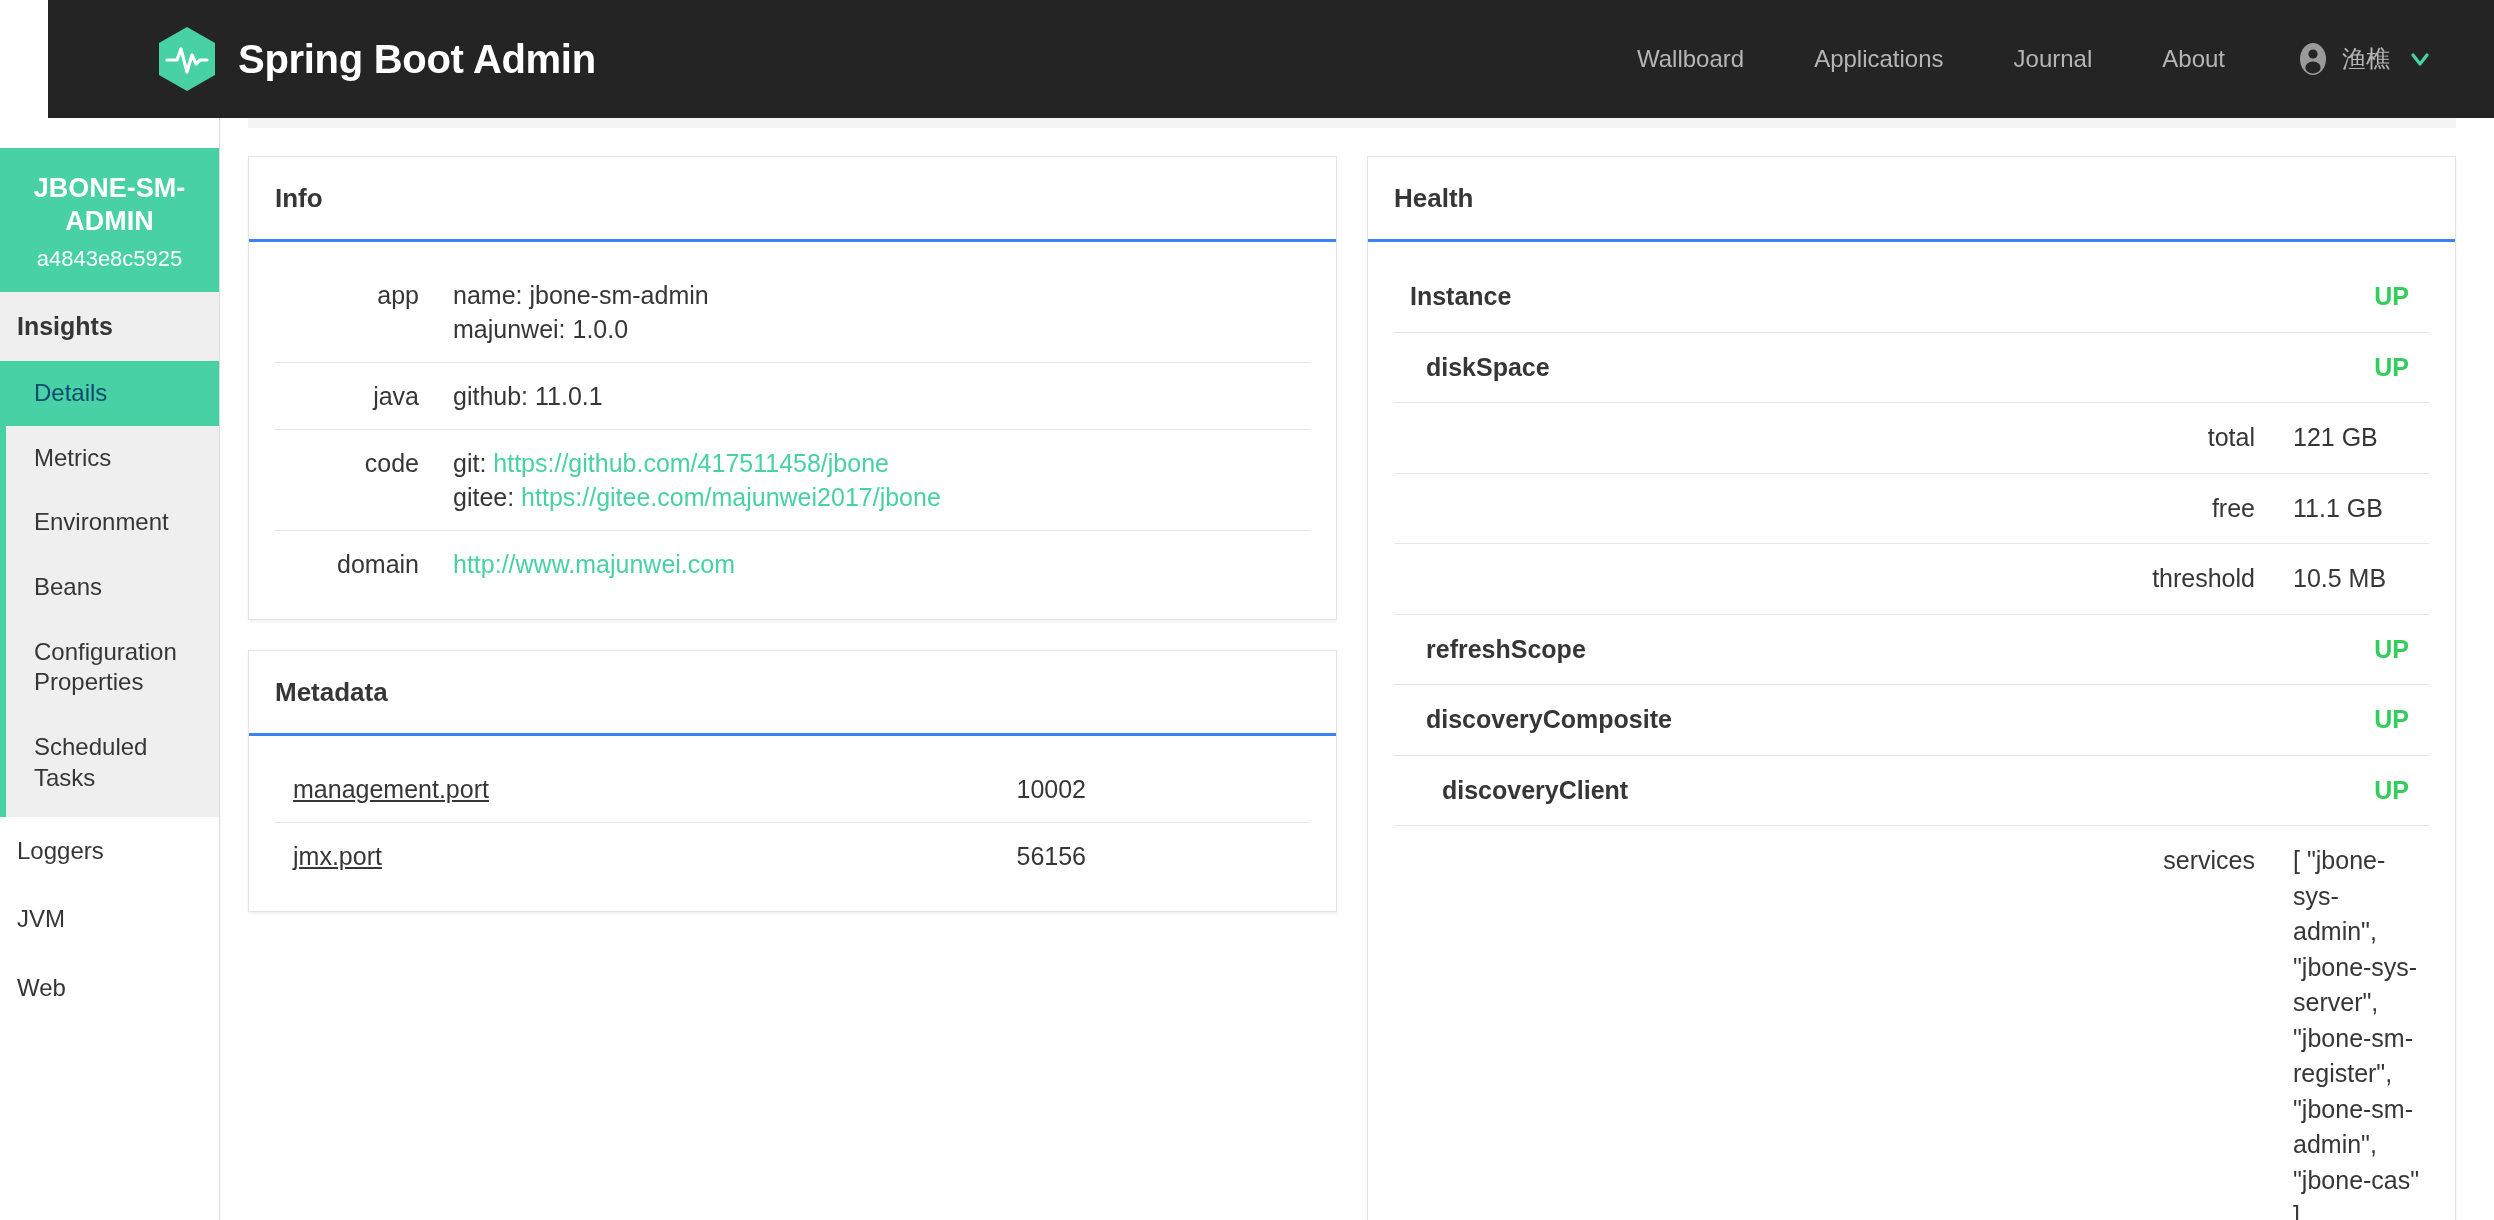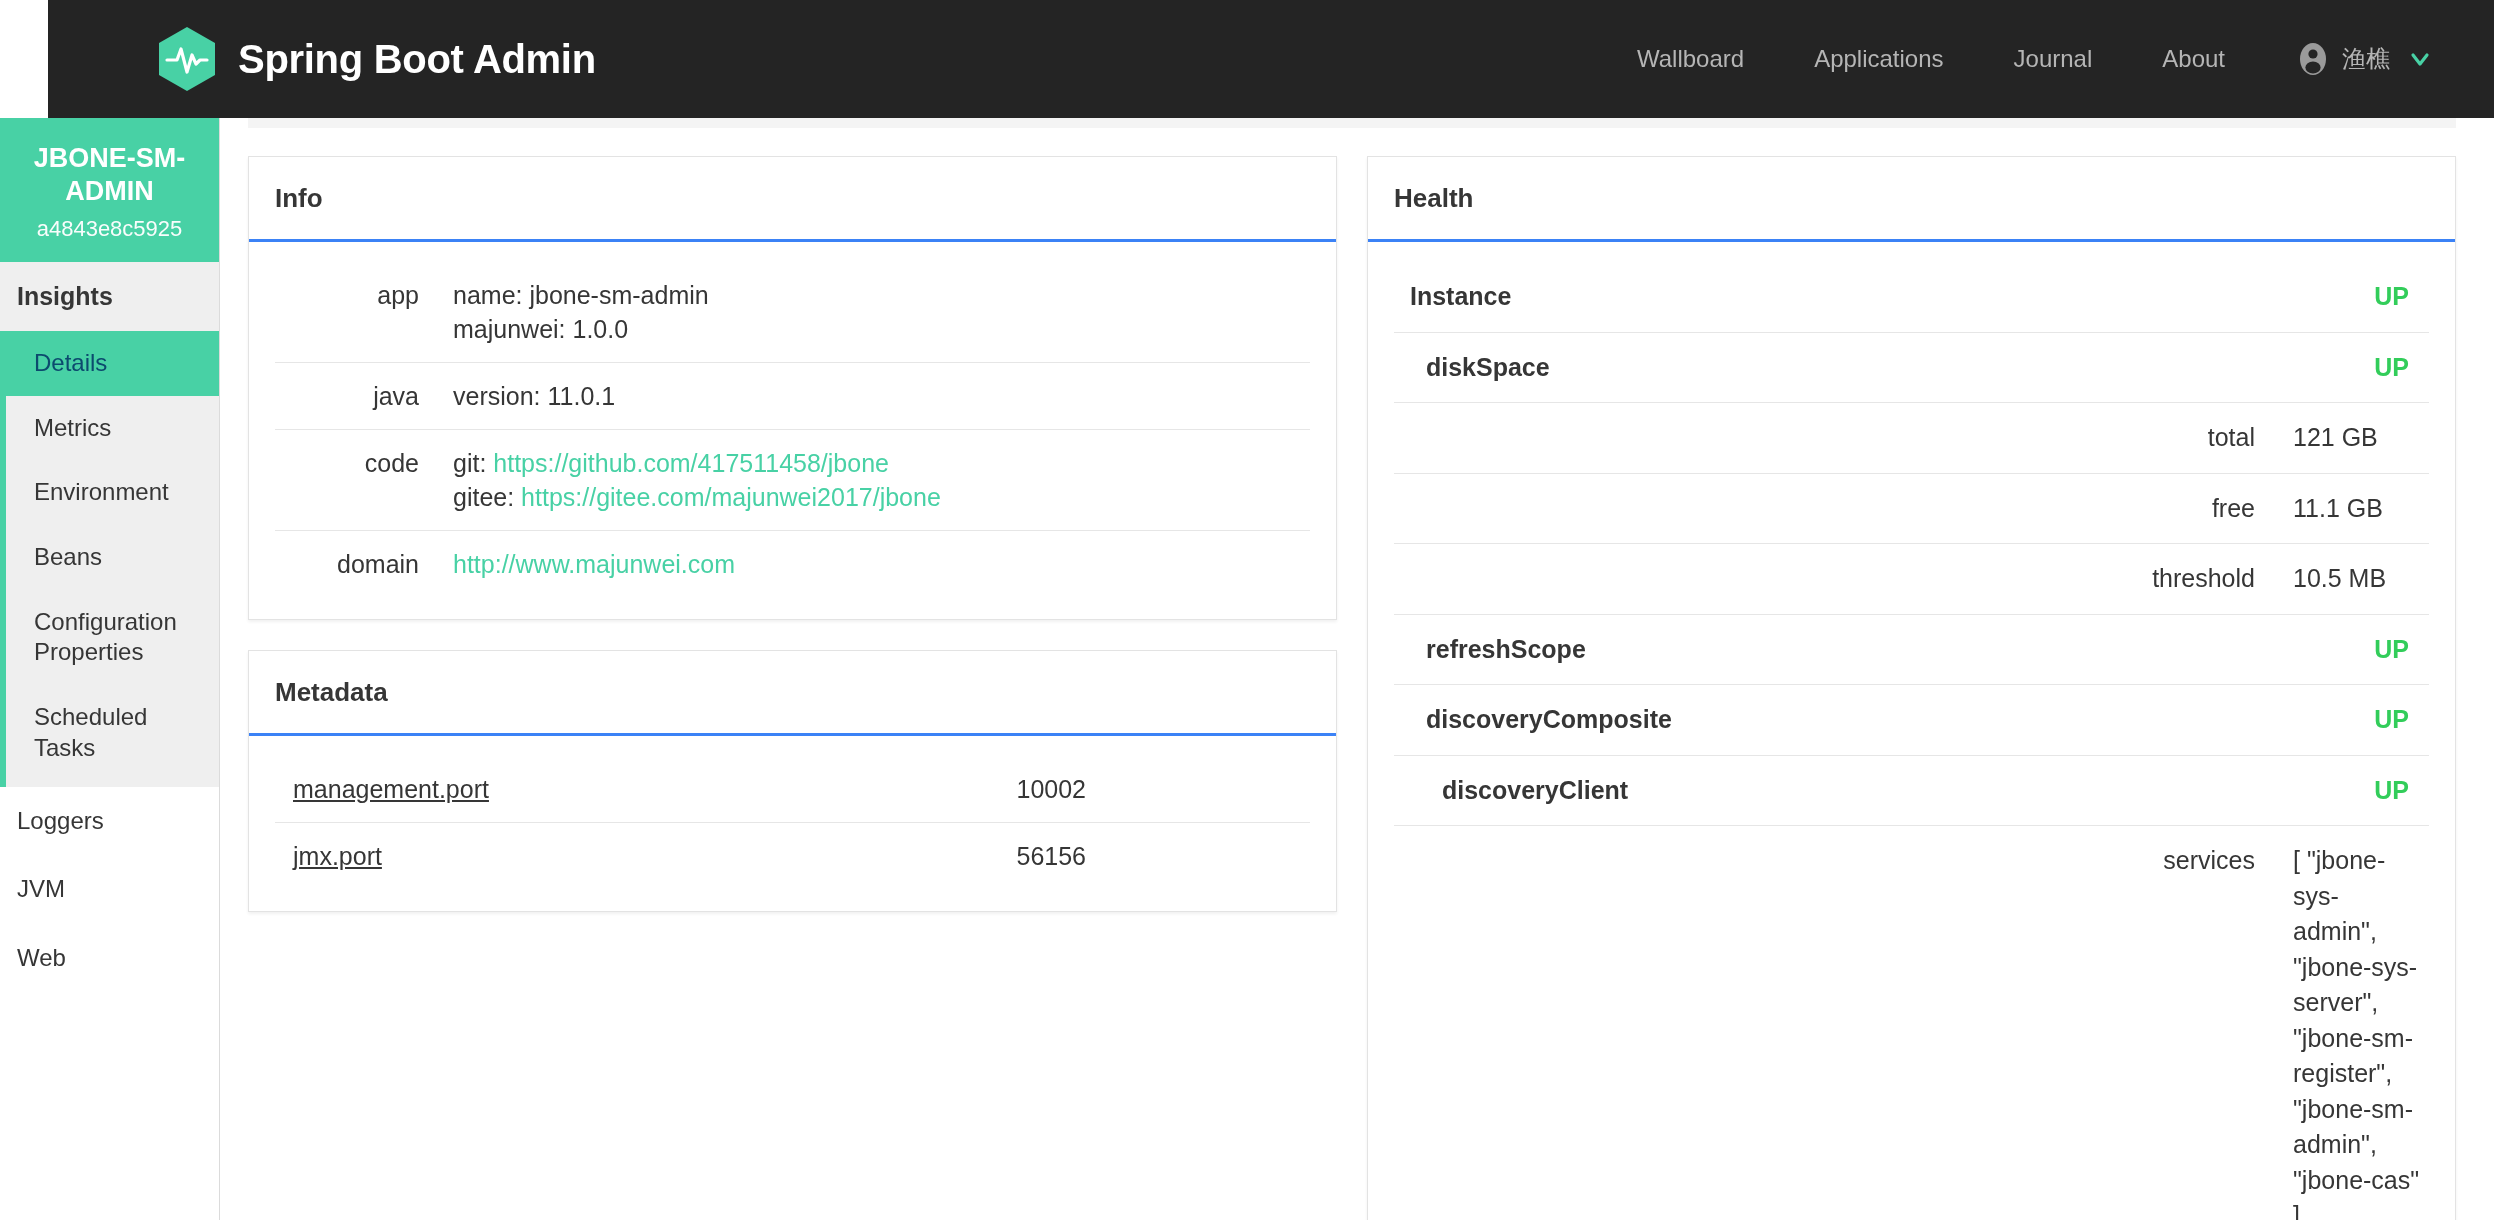--- a/index.html
+++ b/index.html
@@ -65,20 +65,21 @@
     flex: 0 0 220px;
     background: #ffffff;
     border-right: 1px solid #dbdbdb;
     overflow: hidden;
   }
   .sb-head {
     background: #48d1a5;
     color: #ffffff;
     text-align: center;
     padding: 24px 12px 20px;
+    margin-top: 30px;
   }
   .sb-head-title {
     font-size: 27px;
     font-weight: 700;
     line-height: 1.22;
     word-break: break-word;
   }
   .sb-head-id {
     font-size: 22px;
     font-weight: 400;
@@ -288,21 +289,21 @@
                   <tr>
                 <td class="kv-key">app</td>
                 <td class="kv-val">
                   <span class="line">name: jbone-sm-admin</span>
                   <span class="line">majunwei: 1.0.0</span>
                 </td>
               </tr>
               <tr>
                 <td class="kv-key">java</td>
                 <td class="kv-val">
-                  <span class="line">version: 11.0.1</span>
+                  <span class="line">github: 11.0.1</span>
                 </td>
               </tr>
               <tr>
                 <td class="kv-key">code</td>
                 <td class="kv-val">
                   <span class="line"><span>git: </span><a class="lnk" href="#">https://github.com/417511458/jbone</a></span>
                   <span class="line"><span>gitee: </span><a class="lnk" href="#">https://gitee.com/majunwei2017/jbone</a></span>
                 </td>
               </tr>
               <tr>

